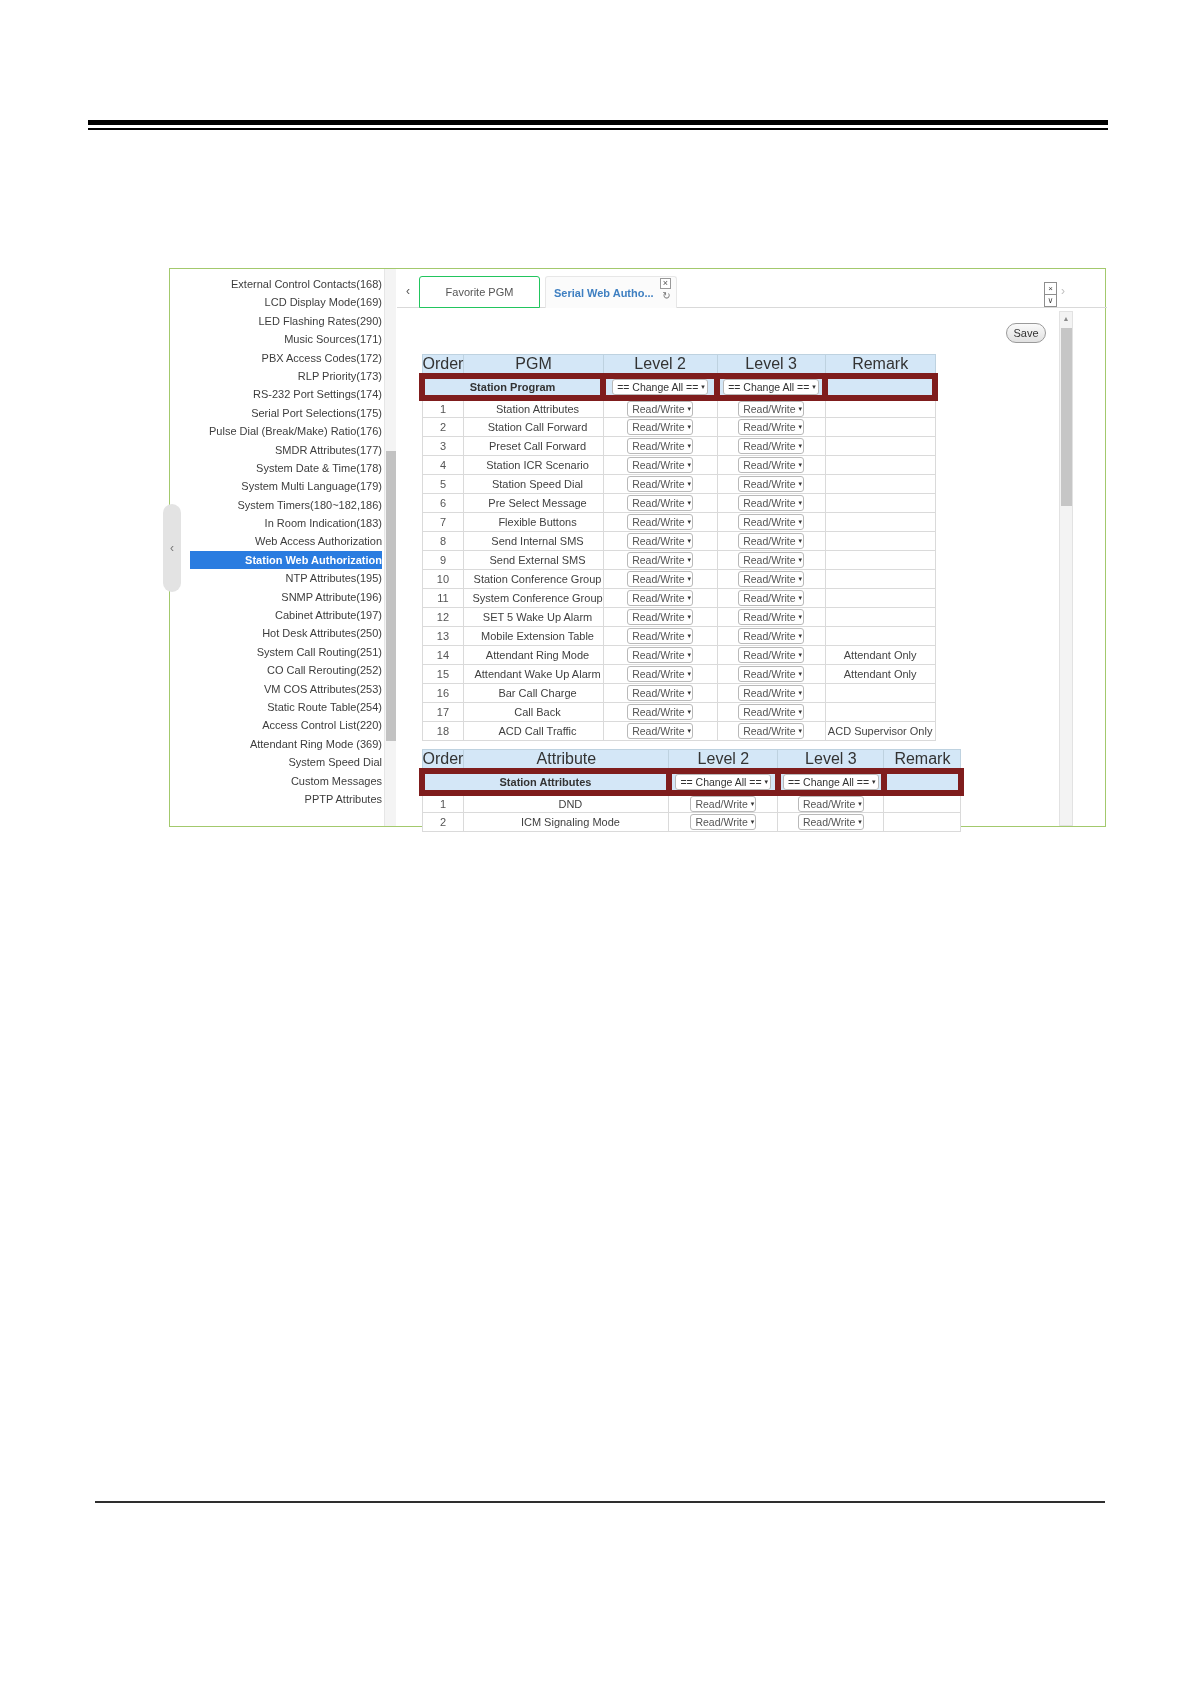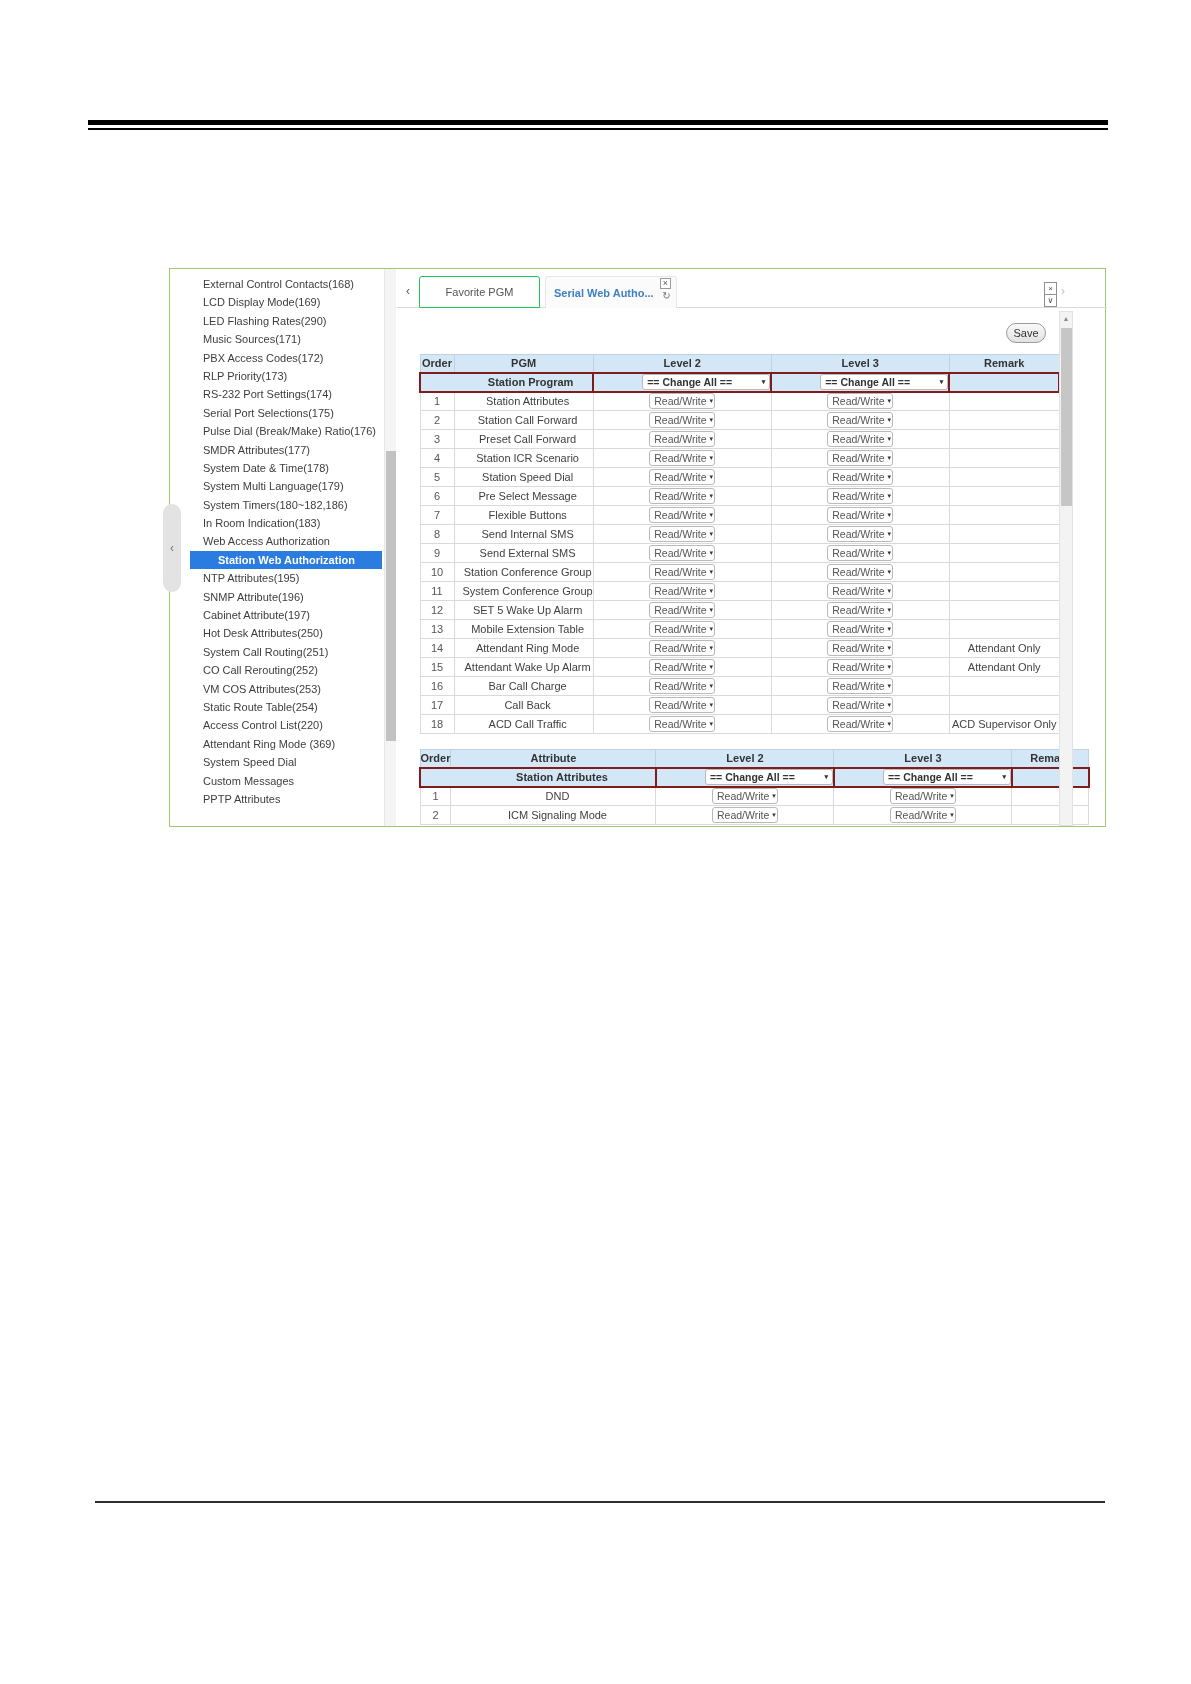--- a/index.html
+++ b/index.html
@@ -10,21 +10,21 @@
   .page{position:relative;width:1191px;height:1684px;background:#fff;overflow:hidden;}
   .rule-thick{position:absolute;left:88px;top:120px;width:1020px;height:5px;background:#000;}
   .rule-thin{position:absolute;left:88px;top:128px;width:1020px;height:2px;background:#000;}
   .rule-bottom{position:absolute;left:95px;top:1501px;width:1010px;height:2px;background:#2e2e2e;}
 
   .panel{position:absolute;left:169px;top:268px;width:937px;height:559px;border:1px solid var(--accent-green);background:#fff;}
 
   
   .sidebar{position:absolute;left:0;top:0;width:226px;height:100%;}
   .sb-list{list-style:none;position:absolute;left:20px;top:6px;width:192px;}
-  .sb-list li{height:18.4px;line-height:18.4px;padding-left:13px;font-size:11px;color:#3d3d3d;white-space:nowrap;cursor:pointer;}
+  .sb-list li{height:18.4px;line-height:18.4px;padding-left:13px;font-size:11px;color:#3d3d3d;white-space:nowrap;cursor:pointer;text-align:right;}
   .sb-list li.active{background:var(--highlight-blue);color:#fff;font-weight:bold;padding-left:28px;}
   .sb-scroll{position:absolute;left:214px;top:0;width:12px;height:557px;background:#f4f4f4;border-left:1px solid #e6e6e6;}
   .sb-thumb{position:absolute;left:1px;top:182px;width:10px;height:290px;background:#c2c2c2;}
   .collapse-handle{position:absolute;left:-7px;top:235px;width:18px;height:88px;background:#e3e3e3;border-radius:9px;
     display:flex;align-items:center;justify-content:center;color:#777;font-size:12px;cursor:pointer;}
 
   
   .main{position:absolute;left:227px;top:0;width:710px;height:100%;}
   .tabbar{position:absolute;left:0;top:0;width:100%;height:39px;border-bottom:1px solid #d9d9d9;}
   .tab-scroll{position:absolute;top:16px;font-size:12px;color:#555;cursor:pointer;line-height:12px;}
@@ -48,32 +48,32 @@
 
   .v-scroll{position:absolute;left:662px;top:42px;width:14px;height:515px;background:#f3f3f3;border:1px solid #e2e2e2;}
   .v-arrow{display:block;height:14px;text-align:center;font-size:7px;line-height:14px;color:#8a8a8a;cursor:pointer;}
   .v-thumb{position:absolute;left:1px;top:16px;width:11px;height:178px;background:#c6c6c6;cursor:grab;}
 
   
   .grid-wrap{position:absolute;left:22px;}
   .grid-wrap.t0{top:85px;}
   .grid-wrap.t1{top:480px;}
   table.grid{border-collapse:collapse;table-layout:fixed;font-size:11px;color:#444;}
-  table.grid th{background:var(--header-blue);border:1px solid #bed2e0;font-weight:bold;color:#333;height:18px;font-size:11px;}
+  table.grid th{background:var(--header-blue);border:1px solid #bed2e0;font-weight:normal;color:#333;height:18px;font-size:16px;}
   table.grid td{border:1px solid #dadada;height:19px;text-align:center;background:#fff;overflow:hidden;white-space:nowrap;}
-  table.grid tr.group-row td{background:var(--header-blue);border:2px solid #7f1d1d;padding-left:48px;}
+  table.grid tr.group-row td{background:var(--header-blue);border:6px solid #7f1d1d;}
   td.group-label{font-weight:bold;color:#333;}
   td.name-cell{text-align:left;padding-left:8px;color:#3f3f3f;}
   td.order-cell{color:#555;}
   td.remark-cell{color:#444;}
   .sel{display:inline-flex;align-items:center;justify-content:space-between;border:1px solid #b9b9b9;border-radius:3px;
     background:#fff;height:16px;padding:0 4px;font-size:10.5px;color:#555;cursor:pointer;vertical-align:middle;}
   .sel .arr{font-size:7px;color:#333;margin-left:3px;}
   .sel.rw{width:66px;}
-  .sel.all{width:128px;font-weight:bold;color:#333;}
+  .sel.all{width:96px;font-weight:normal;color:#333;}
 </style>
 </head>
 <body>
 
 <div class="page">
   <div class="rule-thick"></div>
   <div class="rule-thin"></div>
 
   <div class="panel">
 

